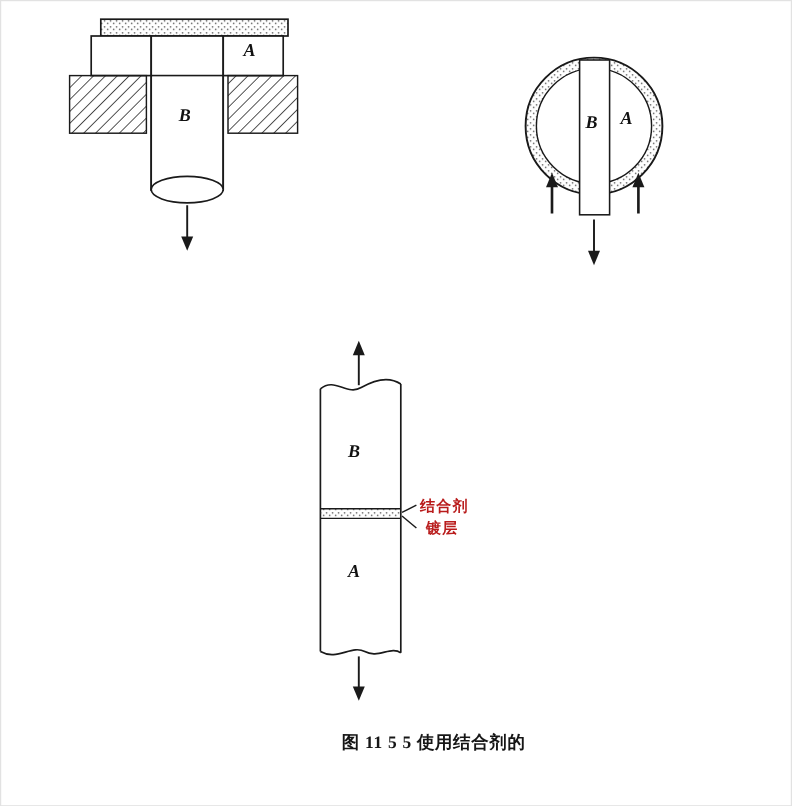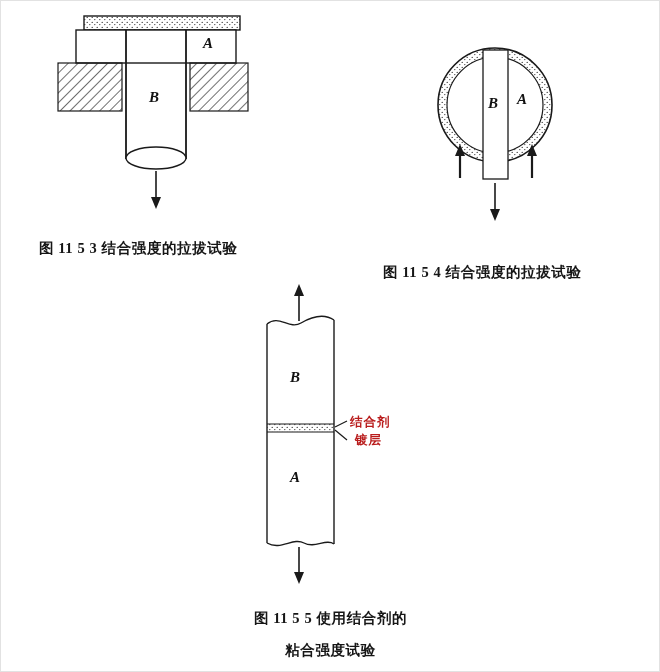--- a/index.html
+++ b/index.html
@@ -113,26 +113,23 @@
       <line x1="298" y1="320" x2="298" y2="293" stroke-width="1.6"></line>
       <polygon points="293,295 303,295 298,283" fill="#1a1a1a" stroke="none"></polygon>
 
       <line x1="298" y1="546" x2="298" y2="573" stroke-width="1.6"></line>
       <polygon points="293,571 303,571 298,583" fill="#1a1a1a" stroke="none"></polygon>
     </g>
   </svg>
 
   <div class="lbl" style="left:202px; top:34px;">A</div>
   <div class="lbl" style="left:148px; top:88px;">B</div>
-  <div class="caption" style="left:38px; top:238px;">图 11  5  3  结合强度的拉拔试验</div>
 
   <div class="lbl" style="left:487px; top:94px;">B</div>
   <div class="lbl" style="left:516px; top:90px;">A</div>
-  <div class="caption" style="left:382px; top:262px;">图 11  5  4  结合强度的拉拔试验</div>
 
   <div class="lbl" style="left:289px; top:368px;">B</div>
   <div class="lbl" style="left:289px; top:468px;">A</div>
   <div class="callout" style="left:349px; top:413px;">结合剂</div>
   <div class="callout" style="left:354px; top:431px;text-align:center;">镀层</div>
-  <div class="caption caption-center" style="left:222px; top:608px; width:215px;">图 11  5  5  使用结合剂的</div>
-  <div class="caption caption-center" style="left:222px; top:640px; width:215px;">粘合强度试验</div>
+  <div class="caption caption-center" style="left:222px; top:608px; width:215px;text-align:right;">图 11  5  5  使用结合剂的</div>
 
 </div>
 
 </body></html>

